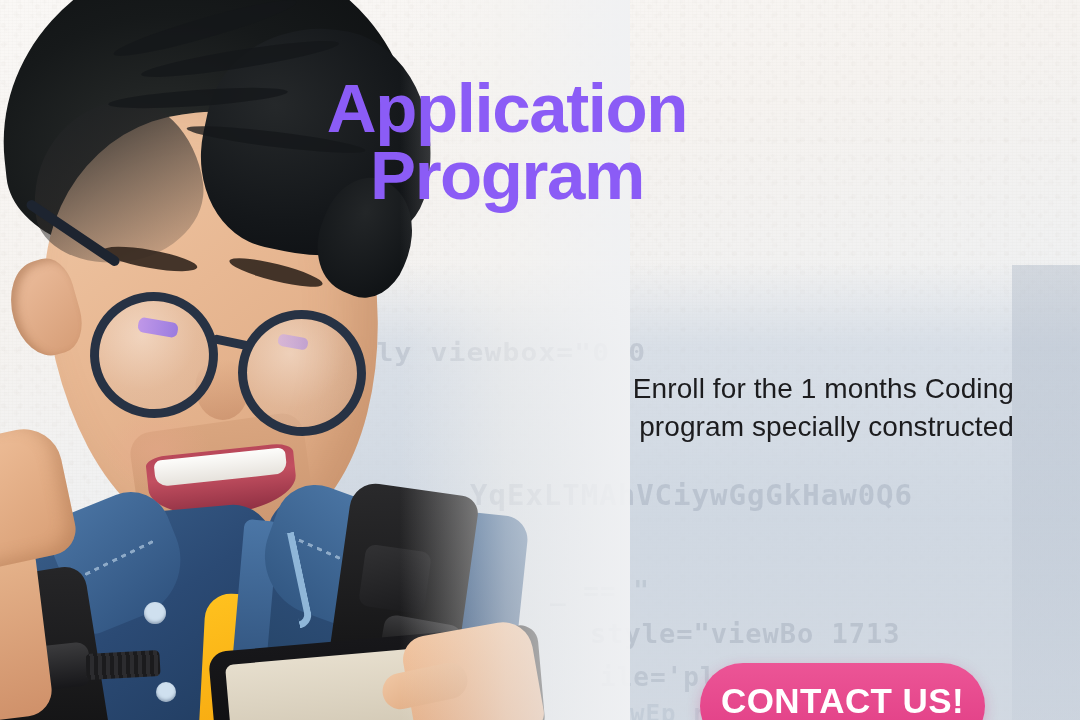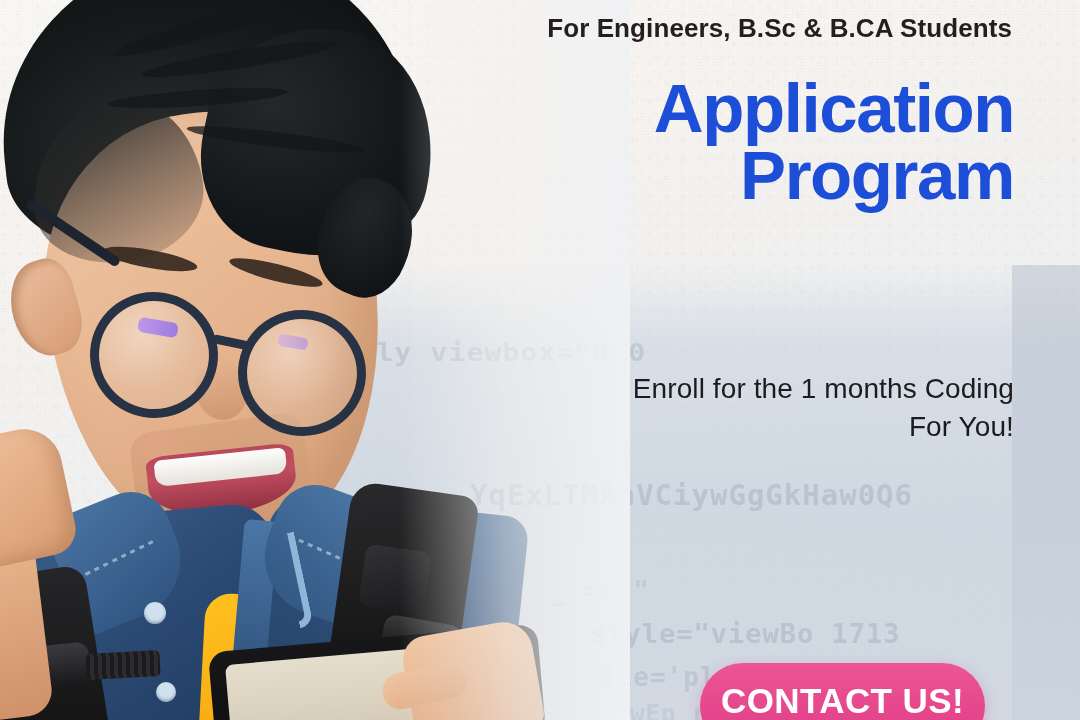--- a/index.html
+++ b/index.html
@@ -331,22 +331,22 @@
     left:0; right:68px; top:13px;
     text-align:right;
     font-size:26px; font-weight:700;
     color:#231f20;
     letter-spacing:.1px;
   }
 
   .headline {
     position:absolute;
     left:0; right:66px; top:76px;
-    text-align:right;
-    color:#1d4ed8;
+    text-align:center;
+    color:#8b5cf6;
     font-weight:700;
     font-size:69px;
     line-height:.97;
     letter-spacing:-1.4px;
   }
   .headline span { display:block; }
 
   .subhead {
     position:absolute;
     left:420px; right:66px; top:370px;
@@ -449,27 +449,26 @@
 
     <div class="ph tablet">
       <div class="tablet-screen"></div>
     </div>
     <div class="ph hand-r"></div>
     <div class="ph thumb"></div>
   </div>
 
   <div class="photo-fade"></div>
 
-  <div class="eyebrow">For Engineers, B.Sc &amp; B.CA Students</div>
 
   <div class="headline">
     <span>Application</span>
     <span>Program</span>
   </div>
 
   <div class="subhead">
     <span>Enroll for the 1 months Coding</span>
-    <span>For You!</span>
+    <span>program specially constructed</span>
   </div>
 
   <button class="cta">CONTACT US!</button>
 
 </div>
 
 </body></html>

